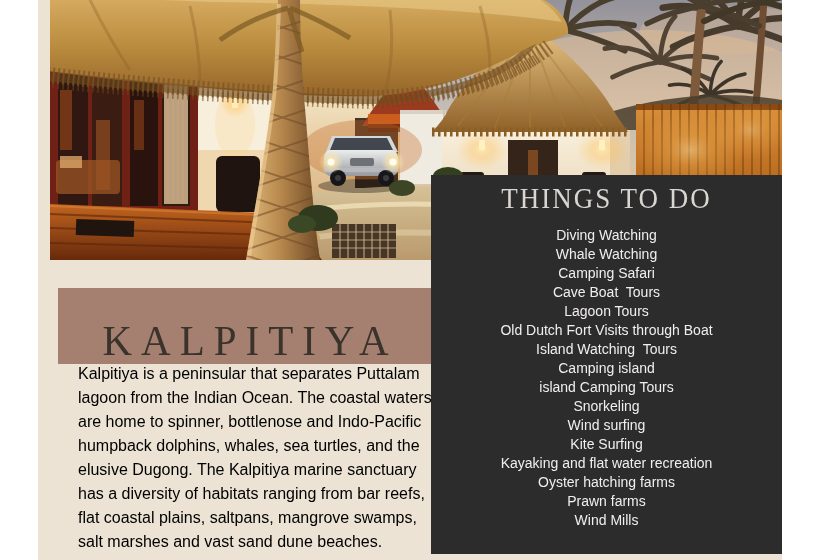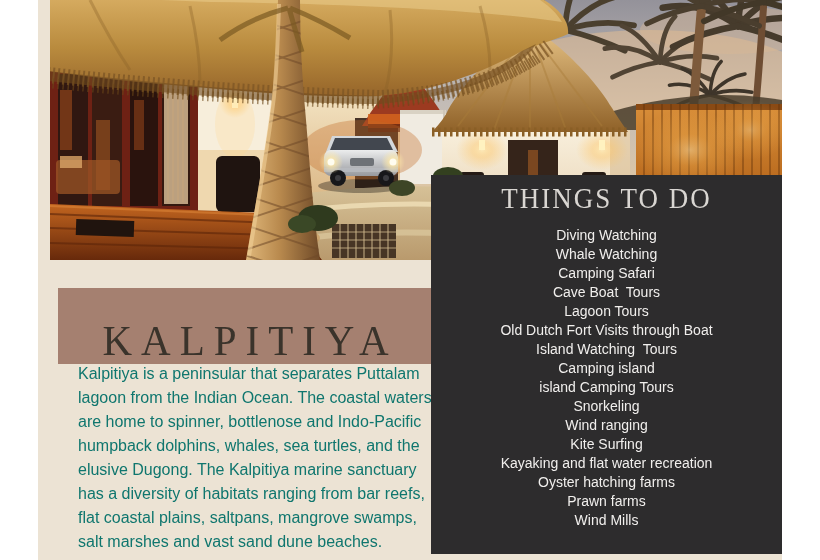--- a/index.html
+++ b/index.html
@@ -11,21 +11,21 @@
   .photo{position:absolute;left:12px;top:0;width:732px;height:260px;overflow:hidden;}
   .photo svg{display:block;}
   
   .title-block{position:absolute;left:20px;top:258px;width:375px;height:76px;background:#a58070;
                display:flex;align-items:flex-end;justify-content:center;margin-top:30px;}
   .title-block h1{margin:0;font-family:"Liberation Serif",serif;font-weight:400;
                   font-size:41px;letter-spacing:9px;text-indent:9px;color:#3a332b;
                   transform:scaleY(1.05);}
   
   .desc{position:absolute;left:40px;top:346px;width:354px;
-        font-size:16px;line-height:24px;color:#0f766e;}
+        font-size:16px;line-height:24px;color:#000000;}
   
   .panel{position:absolute;left:393px;top:175px;width:351px;height:379px;background:#2d2c2d;
          overflow:hidden;}
   .panel h2{margin:8px 0 0 0;text-align:center;font-family:"Liberation Serif",serif;
             font-weight:400;font-size:27px;line-height:30px;letter-spacing:2px;
             color:#d9d6d2;transform:scaleY(1.1);}
   .activities{margin-top:13px;text-align:center;color:#f1efed;font-size:14px;line-height:19px;}
   .activity{white-space:pre;}
 </style>
 </head>
@@ -282,21 +282,21 @@
           <div class="activity">Diving Watching</div>
           <div class="activity">Whale Watching</div>
           <div class="activity">Camping Safari</div>
           <div class="activity">Cave Boat  Tours</div>
           <div class="activity">Lagoon Tours</div>
           <div class="activity">Old Dutch Fort Visits through Boat</div>
           <div class="activity">Island Watching  Tours</div>
           <div class="activity">Camping island</div>
           <div class="activity">island Camping Tours</div>
           <div class="activity">Snorkeling</div>
-          <div class="activity">Wind ranging</div>
+          <div class="activity">Wind surfing</div>
           <div class="activity">Kite Surfing</div>
           <div class="activity">Kayaking and flat water recreation</div>
           <div class="activity">Oyster hatching farms</div>
           <div class="activity">Prawn farms</div>
           <div class="activity">Wind Mills</div>
         </div>
     </div>
 
   </div>
 </div>

